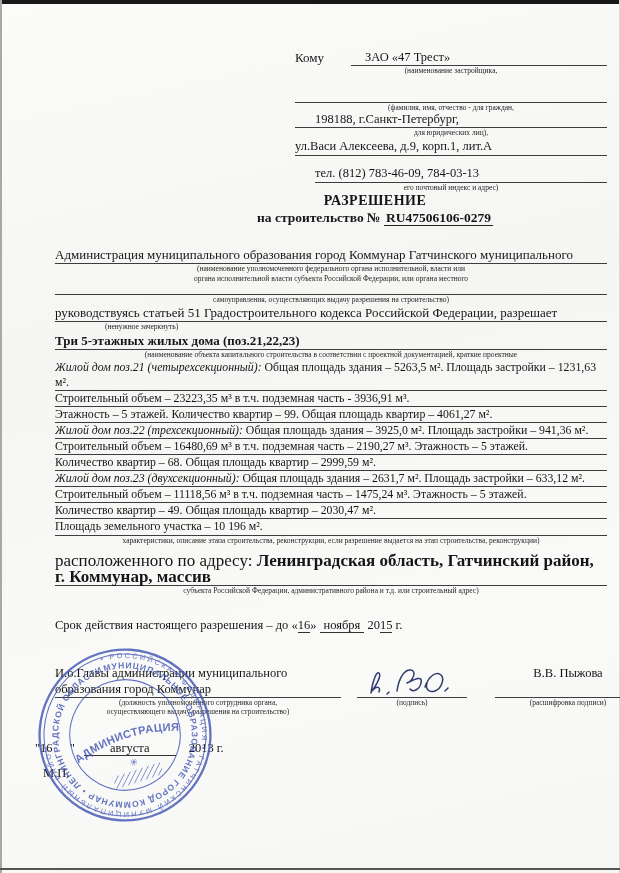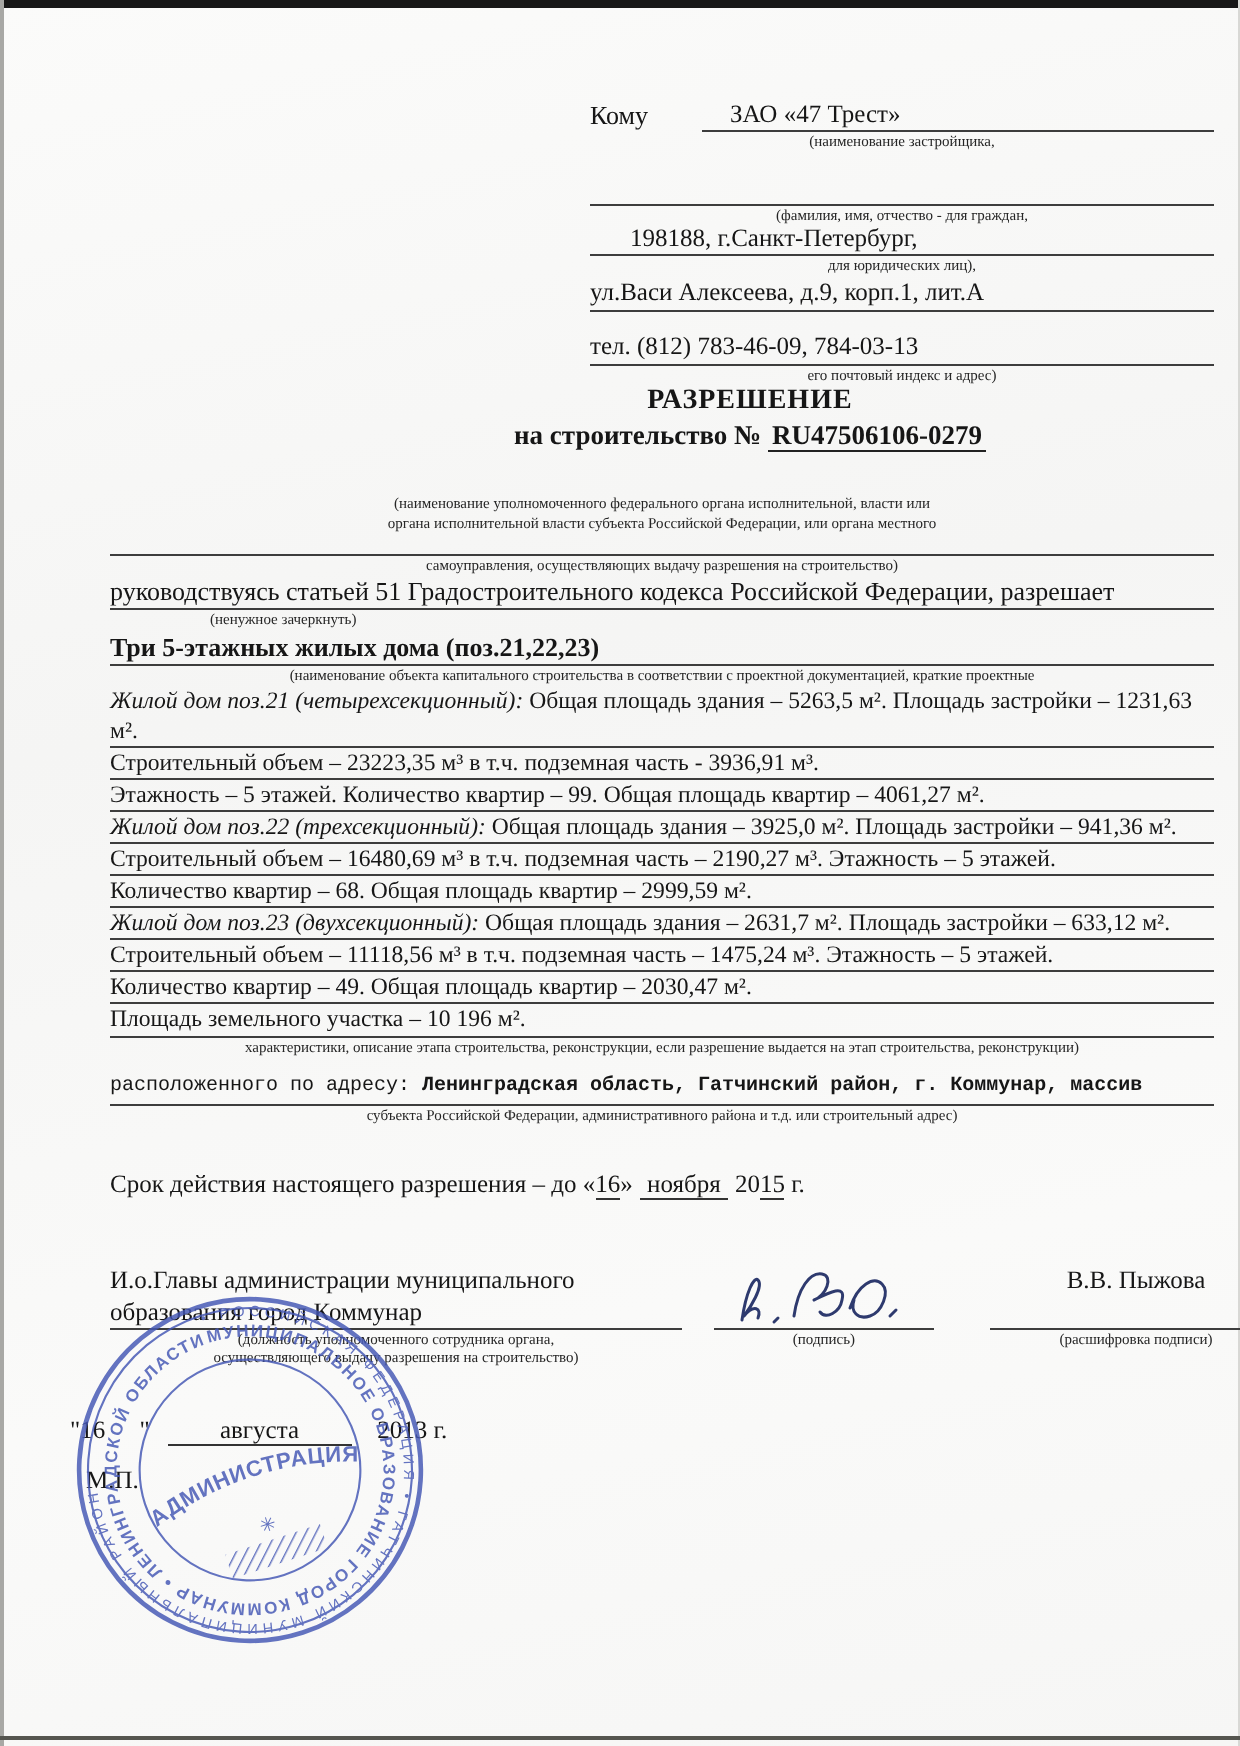--- a/index.html
+++ b/index.html
@@ -41,21 +41,21 @@
   .cap-left{text-align:left;padding-left:50px;}
 
   
   .object{margin-top:2px;}
   .obj-title{font-size:13px;font-weight:bold;line-height:16px;}
   .obj-row{font-size:11.8px;line-height:15.1px;}
   .it{font-style:italic;}
 
   
   .address{margin-top:8px;}
-  .addr-line{font-size:10px;line-height:16px;font-family:Liberation Mono, monospace;}
+  .addr-line{font-size:17px;line-height:16px;}
   .b{font-weight:bold;}
 
   
   .validity{margin-top:22px;font-size:12.5px;}
   .u{border-bottom:1px solid #333;}
 
   
   .sig-block{margin-top:32px;display:flex;}
   .sig-col1{width:286px;flex:none;}
   .sig-col2{width:110px;flex:none;margin-left:16px;position:relative;}
@@ -92,32 +92,33 @@
         <span class="rec-val txt fline">ЗАО «47 Трест»</span>
       </div>
       <div class="cap">(наименование застройщика,</div>
       <div class="rec-gap"></div>
       <div class="empty-line fline"></div>
       <div class="cap">(фамилия, имя, отчество - для граждан,</div>
       <div class="txt fline" style="padding-left:20px;">198188, г.Санкт-Петербург,</div>
       <div class="cap">для юридических лиц),</div>
       <div class="txt fline" style="line-height:17px;">ул.Васи Алексеева, д.9, корп.1, лит.А</div>
       <div class="rec-gap2"></div>
-      <div class="txt fline" style="line-height:18px;">тел. (812) 783-46-09, 784-03-13</div>
+      <div class="txt fline" style="line-height:18px;margin-left:20px;">тел. (812) 783-46-09, 784-03-13</div>
       <div class="cap">его почтовый индекс и адрес)</div>
     </div>
 
     <div class="title-block">
       <div class="title1">РАЗРЕШЕНИЕ</div>
       <div class="title2">
         <span>на строительство № </span><span class="num">RU47506106-0279</span>
       </div>
     </div>
 
     <div class="authority">
+      <div class="auth-line fline">Администрация муниципального образования город Коммунар Гатчинского муниципального</div>
       <div class="cap">(наименование уполномоченного федерального органа исполнительной, власти или</div>
       <div class="cap">органа исполнительной власти субъекта Российской Федерации, или органа местного</div>
       <div class="empty-line fline" style="height:11px;"></div>
       <div class="cap">самоуправления, осуществляющих выдачу разрешения на строительство)</div>
       <div class="auth-line fline">руководствуясь статьей 51 Градостроительного кодекса Российской Федерации, разрешает</div>
       <div class="cap cap-left">(ненужное зачеркнуть)</div>
     </div>
 
     <div class="object">
       <div class="obj-title fline">Три 5-этажных жилых дома (поз.21,22,23)</div>

